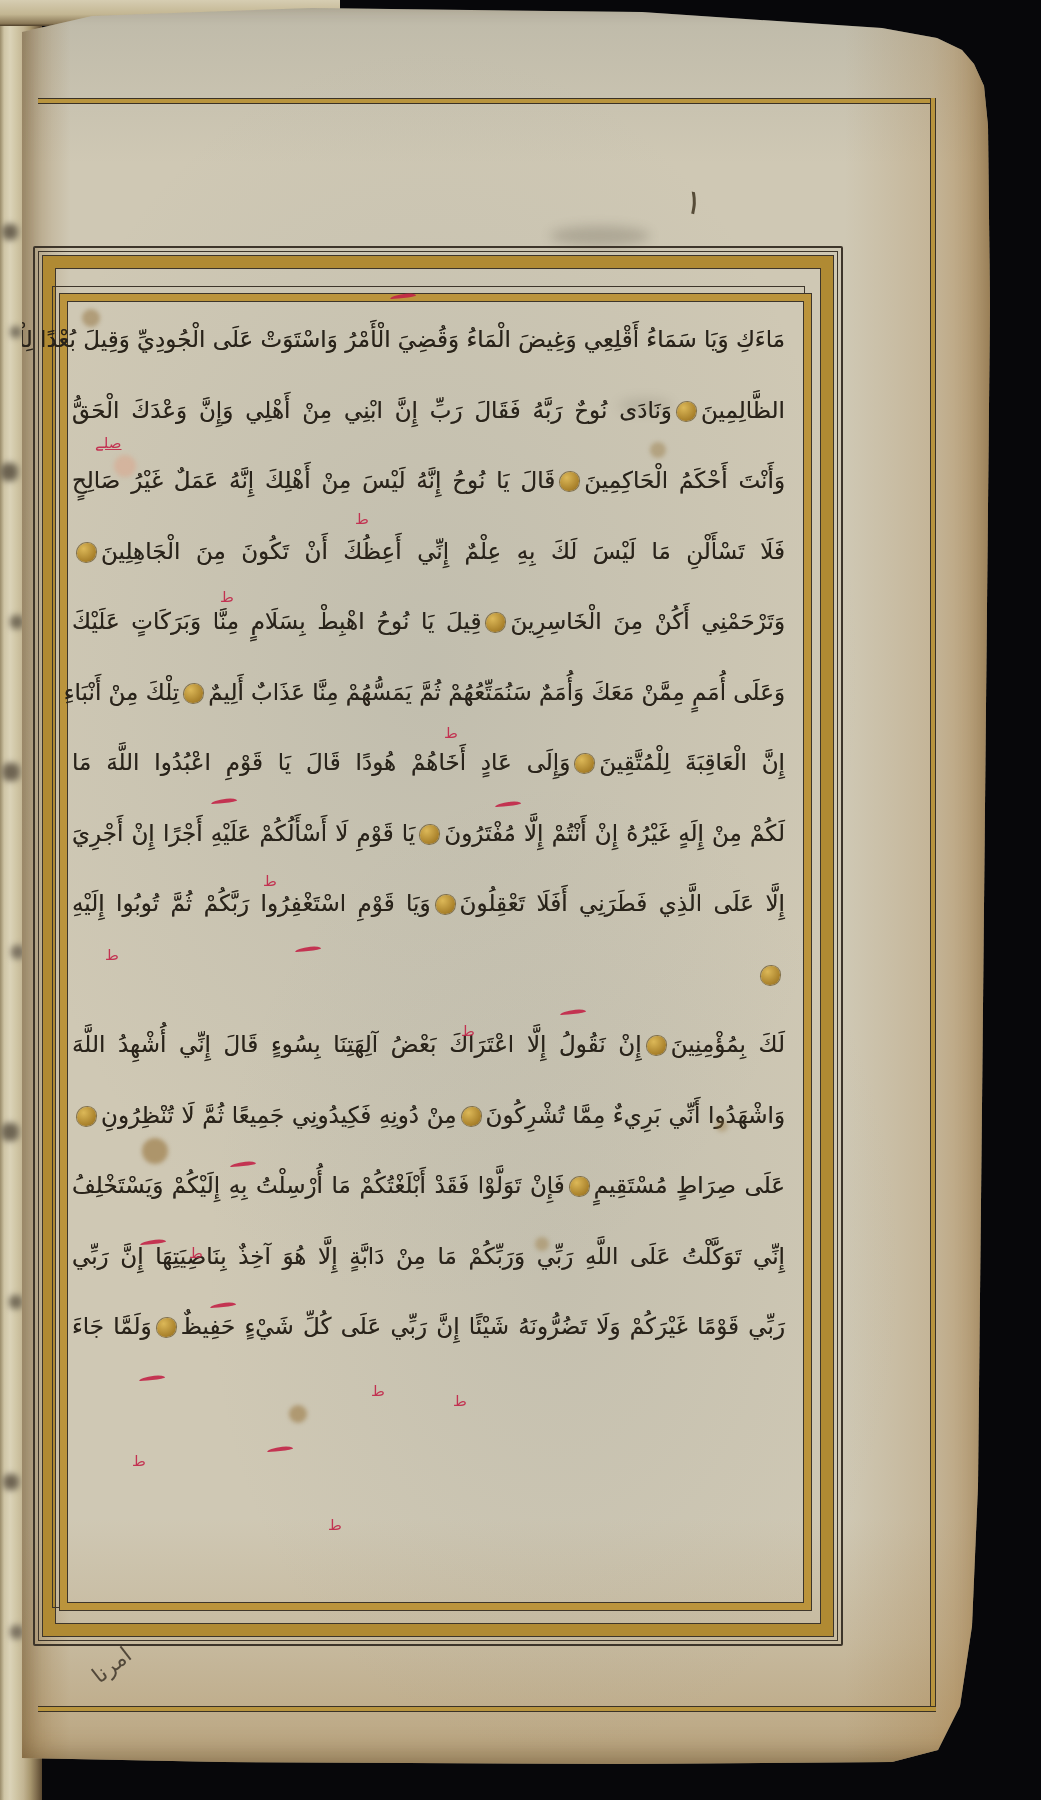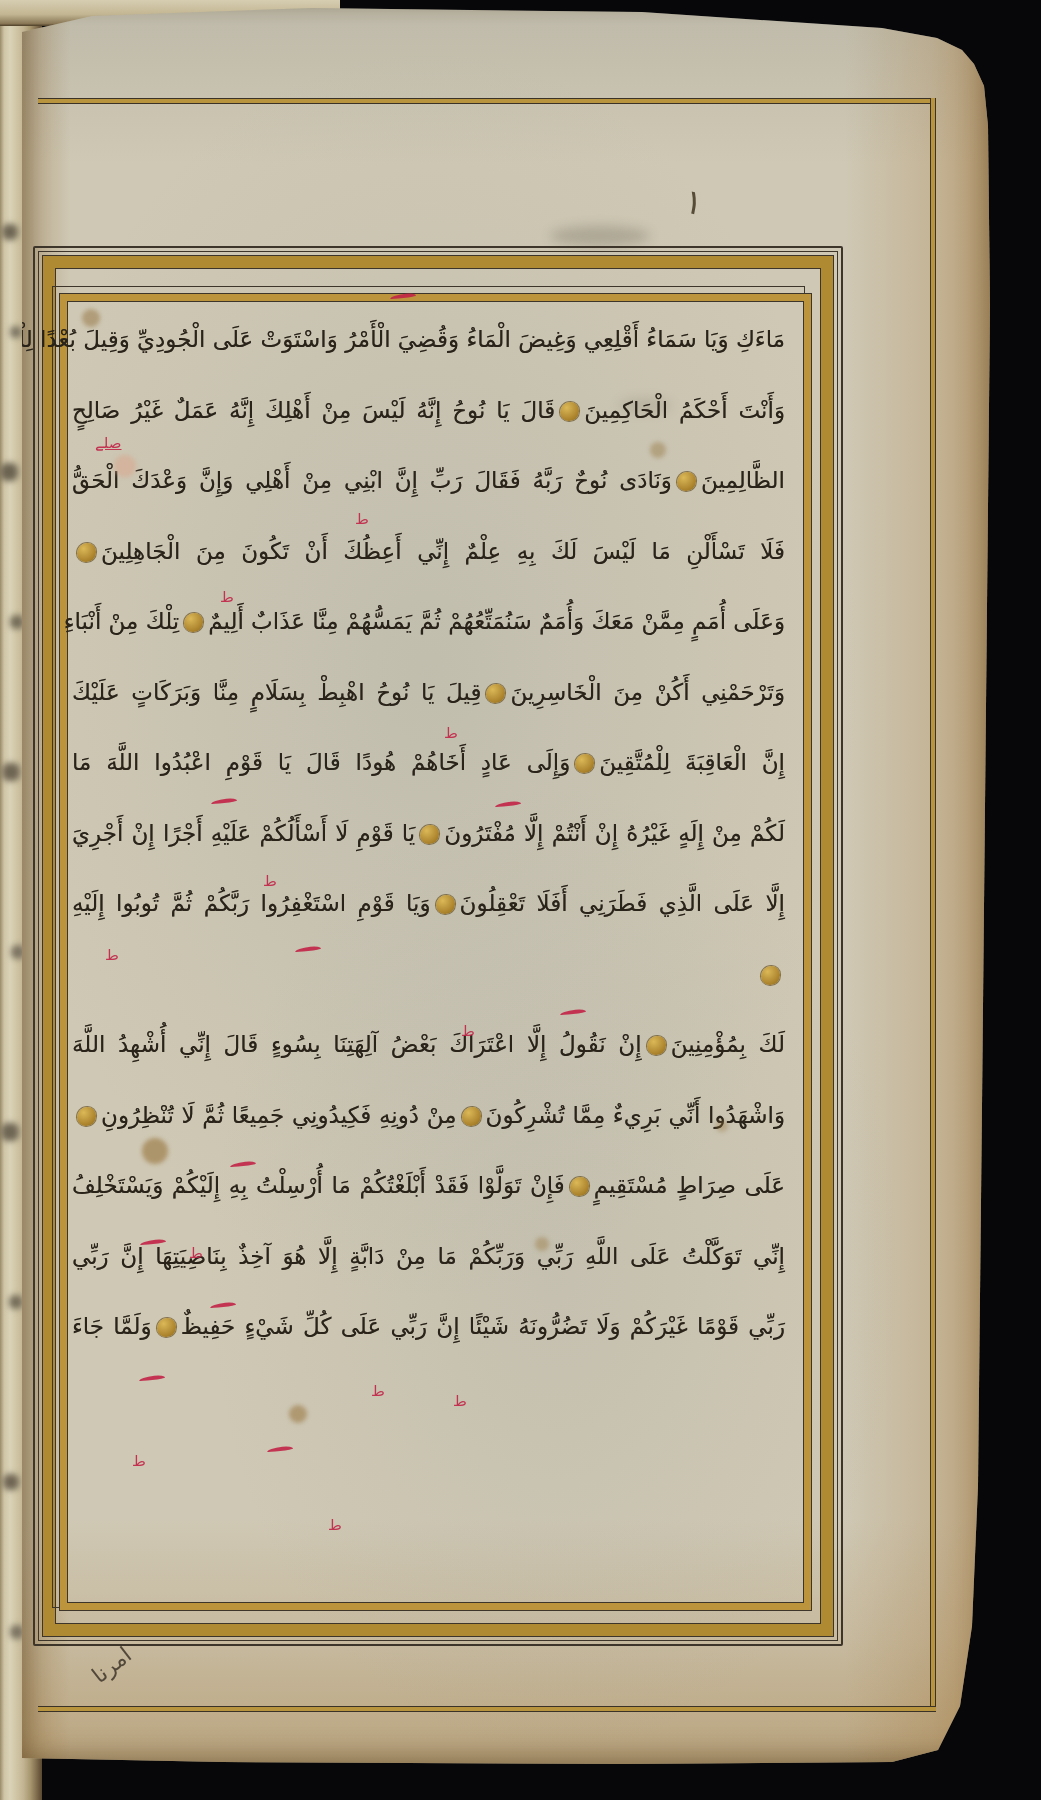--- a/index.html
+++ b/index.html
@@ -101,25 +101,25 @@
 
     <div class="outer-frame">
       <div class="inner-line"></div>
       <div class="gold-band"></div>
     </div>
     <div class="mid-line"></div>
     <div class="text-frame"></div>
 
     <div class="text-block">
         <div class="line"><span>مَاءَكِ وَيَا سَمَاءُ أَقْلِعِي وَغِيضَ الْمَاءُ وَقُضِيَ الْأَمْرُ وَاسْتَوَتْ عَلَى الْجُودِيِّ وَقِيلَ بُعْدًا لِلْقَوْمِ</span></div>
+        <div class="line"><span>الظَّالِمِينَ</span><span class="disc"></span><span>وَنَادَى نُوحٌ رَبَّهُ فَقَالَ رَبِّ إِنَّ ابْنِي مِنْ أَهْلِي وَإِنَّ وَعْدَكَ الْحَقُّ</span></div>
         <div class="line"><span>وَأَنْتَ أَحْكَمُ الْحَاكِمِينَ</span><span class="disc"></span><span>قَالَ يَا نُوحُ إِنَّهُ لَيْسَ مِنْ أَهْلِكَ إِنَّهُ عَمَلٌ غَيْرُ صَالِحٍ</span></div>
-        <div class="line"><span>الظَّالِمِينَ</span><span class="disc"></span><span>وَنَادَى نُوحٌ رَبَّهُ فَقَالَ رَبِّ إِنَّ ابْنِي مِنْ أَهْلِي وَإِنَّ وَعْدَكَ الْحَقُّ</span></div>
         <div class="line"><span>فَلَا تَسْأَلْنِ مَا لَيْسَ لَكَ بِهِ عِلْمٌ إِنِّي أَعِظُكَ أَنْ تَكُونَ مِنَ الْجَاهِلِينَ</span><span class="disc"></span></div>
+        <div class="line"><span>وَتَرْحَمْنِي أَكُنْ مِنَ الْخَاسِرِينَ</span><span class="disc"></span><span>قِيلَ يَا نُوحُ اهْبِطْ بِسَلَامٍ مِنَّا وَبَرَكَاتٍ عَلَيْكَ</span></div>
         <div class="line"><span>وَعَلَى أُمَمٍ مِمَّنْ مَعَكَ وَأُمَمٌ سَنُمَتِّعُهُمْ ثُمَّ يَمَسُّهُمْ مِنَّا عَذَابٌ أَلِيمٌ</span><span class="disc"></span><span>تِلْكَ مِنْ أَنْبَاءِ</span></div>
-        <div class="line"><span>وَتَرْحَمْنِي أَكُنْ مِنَ الْخَاسِرِينَ</span><span class="disc"></span><span>قِيلَ يَا نُوحُ اهْبِطْ بِسَلَامٍ مِنَّا وَبَرَكَاتٍ عَلَيْكَ</span></div>
         <div class="line"><span>إِنَّ الْعَاقِبَةَ لِلْمُتَّقِينَ</span><span class="disc"></span><span>وَإِلَى عَادٍ أَخَاهُمْ هُودًا قَالَ يَا قَوْمِ اعْبُدُوا اللَّهَ مَا</span></div>
         <div class="line"><span>لَكُمْ مِنْ إِلَهٍ غَيْرُهُ إِنْ أَنْتُمْ إِلَّا مُفْتَرُونَ</span><span class="disc"></span><span>يَا قَوْمِ لَا أَسْأَلُكُمْ عَلَيْهِ أَجْرًا إِنْ أَجْرِيَ</span></div>
         <div class="line"><span>إِلَّا عَلَى الَّذِي فَطَرَنِي أَفَلَا تَعْقِلُونَ</span><span class="disc"></span><span>وَيَا قَوْمِ اسْتَغْفِرُوا رَبَّكُمْ ثُمَّ تُوبُوا إِلَيْهِ</span></div>
         <div class="line"><span class="disc"></span></div>
         <div class="line"><span>لَكَ بِمُؤْمِنِينَ</span><span class="disc"></span><span>إِنْ نَقُولُ إِلَّا اعْتَرَاكَ بَعْضُ آلِهَتِنَا بِسُوءٍ قَالَ إِنِّي أُشْهِدُ اللَّهَ</span></div>
         <div class="line"><span>وَاشْهَدُوا أَنِّي بَرِيءٌ مِمَّا تُشْرِكُونَ</span><span class="disc"></span><span>مِنْ دُونِهِ فَكِيدُونِي جَمِيعًا ثُمَّ لَا تُنْظِرُونِ</span><span class="disc"></span></div>
         <div class="line"><span>عَلَى صِرَاطٍ مُسْتَقِيمٍ</span><span class="disc"></span><span>فَإِنْ تَوَلَّوْا فَقَدْ أَبْلَغْتُكُمْ مَا أُرْسِلْتُ بِهِ إِلَيْكُمْ وَيَسْتَخْلِفُ</span></div>
         <div class="line"><span>إِنِّي تَوَكَّلْتُ عَلَى اللَّهِ رَبِّي وَرَبِّكُمْ مَا مِنْ دَابَّةٍ إِلَّا هُوَ آخِذٌ بِنَاصِيَتِهَا إِنَّ رَبِّي</span></div>
         <div class="line"><span>رَبِّي قَوْمًا غَيْرَكُمْ وَلَا تَضُرُّونَهُ شَيْئًا إِنَّ رَبِّي عَلَى كُلِّ شَيْءٍ حَفِيظٌ</span><span class="disc"></span><span>وَلَمَّا جَاءَ</span></div>
       </div>

